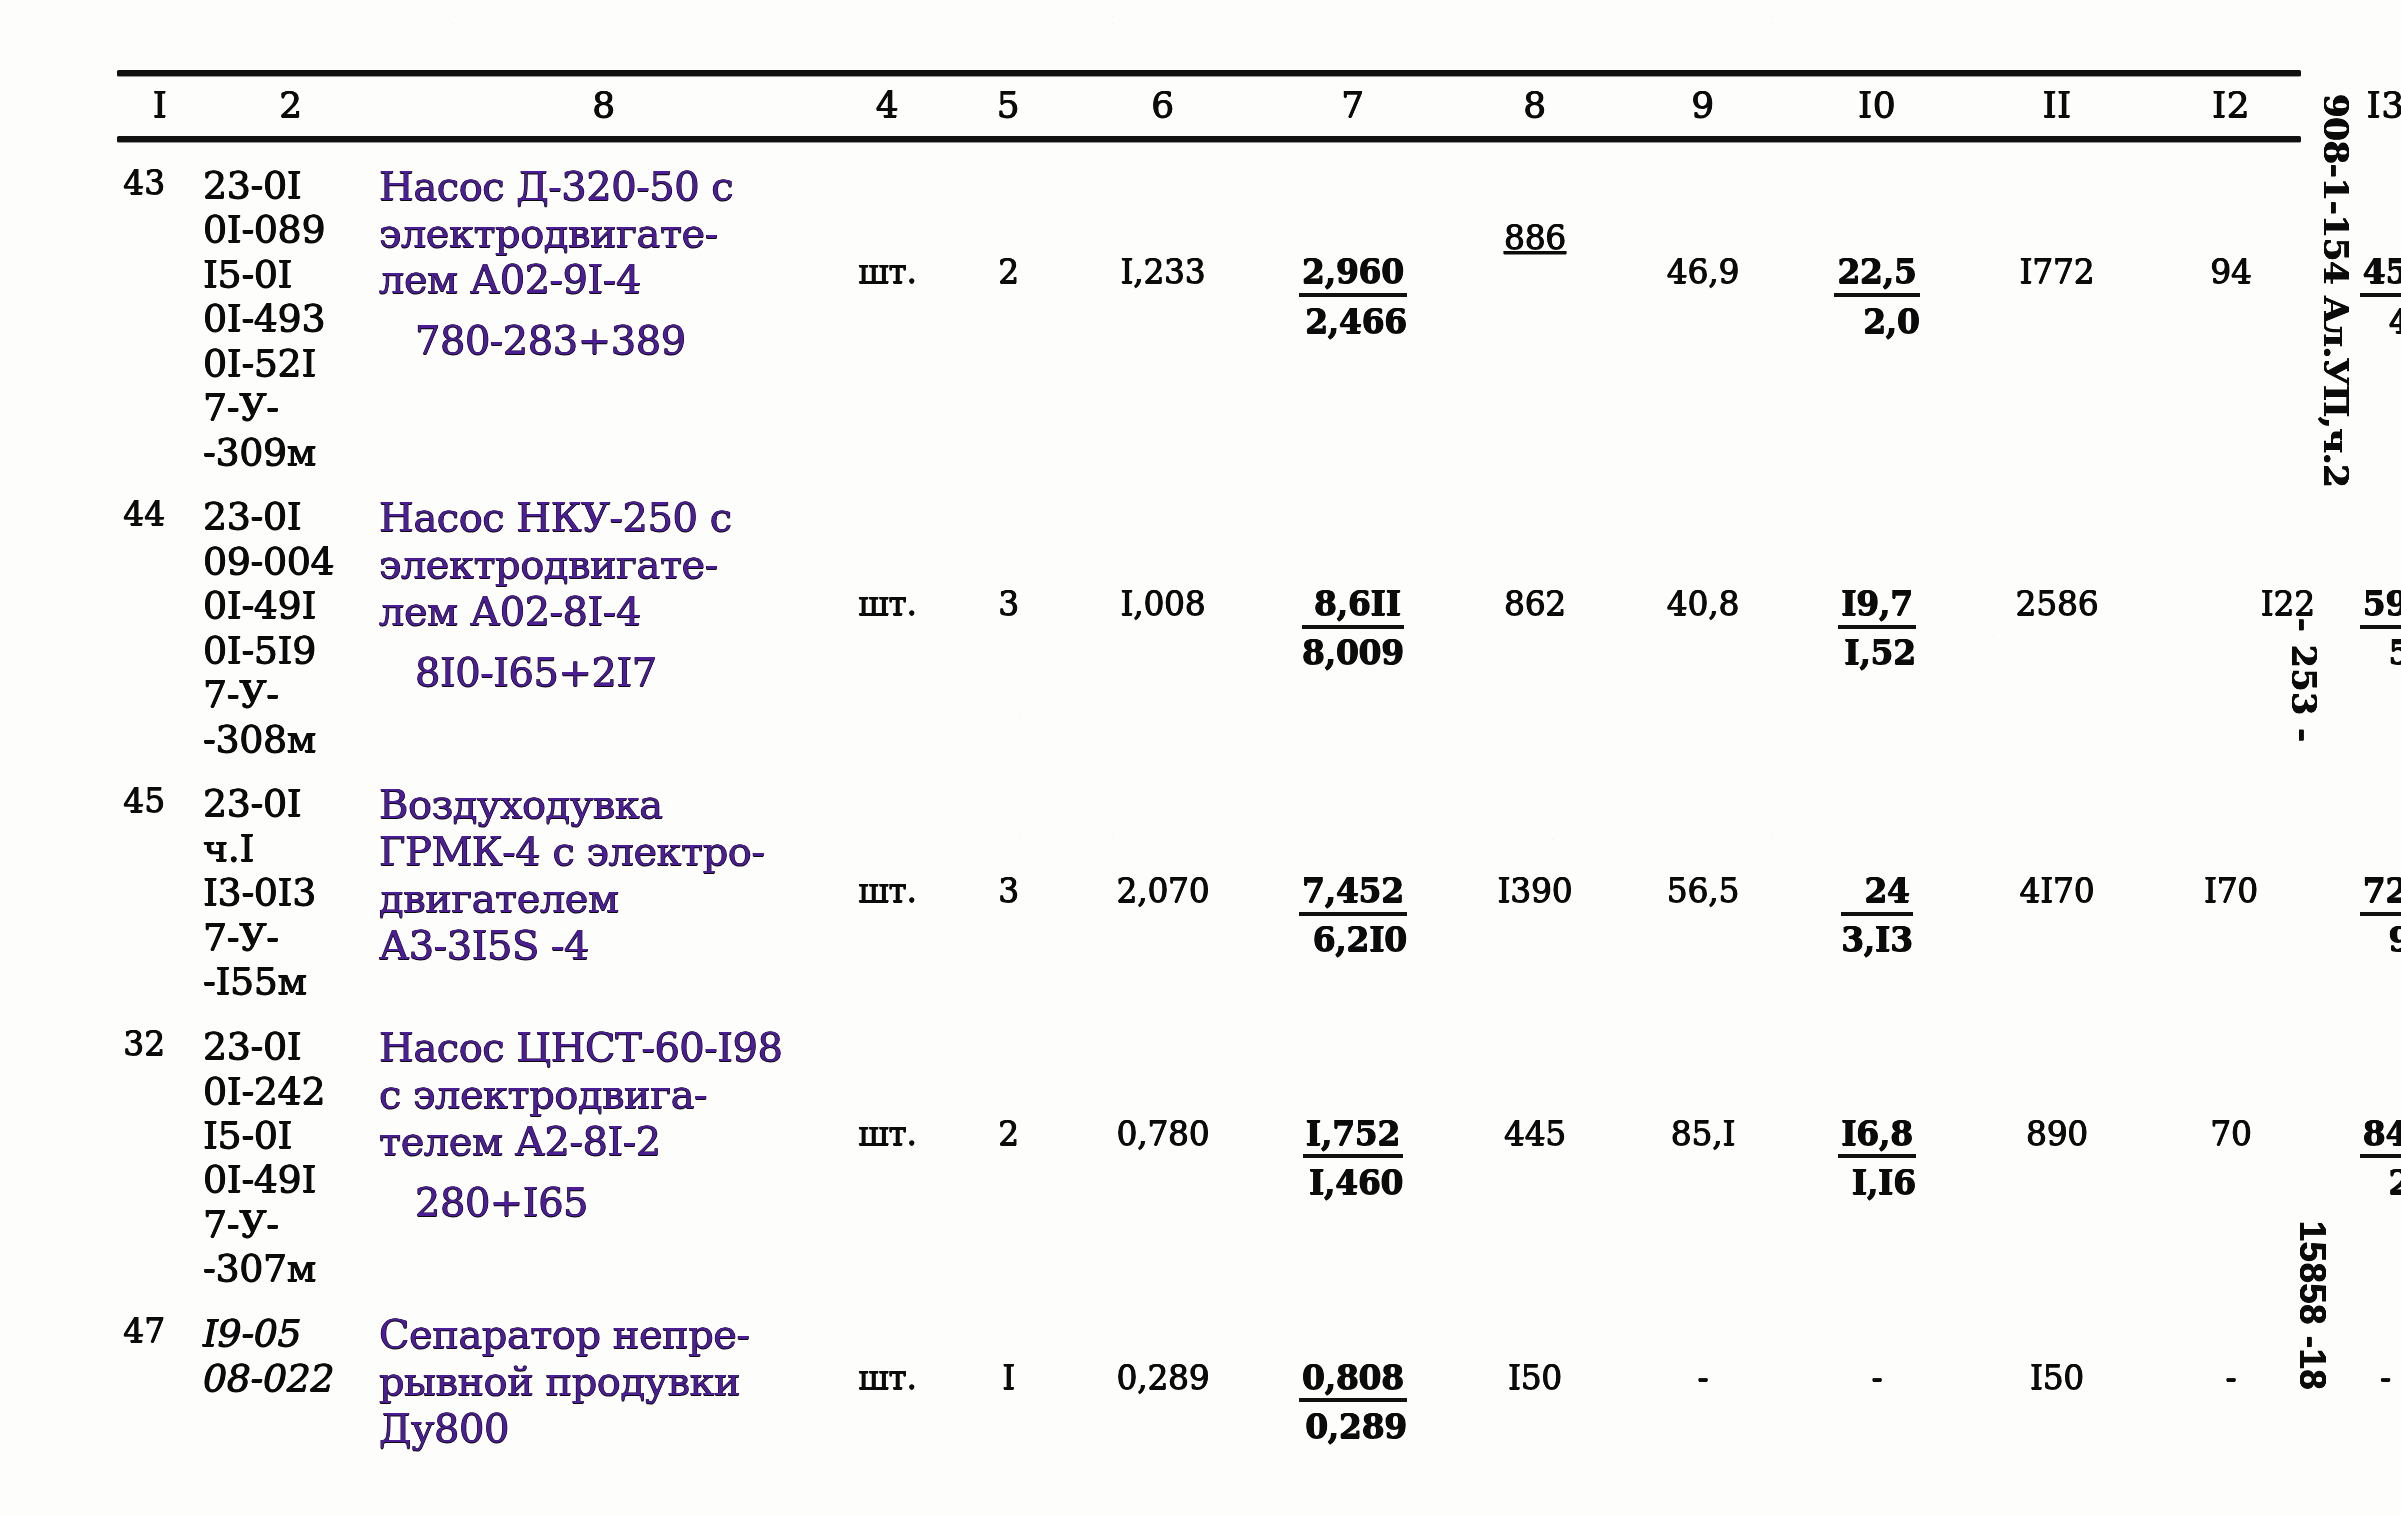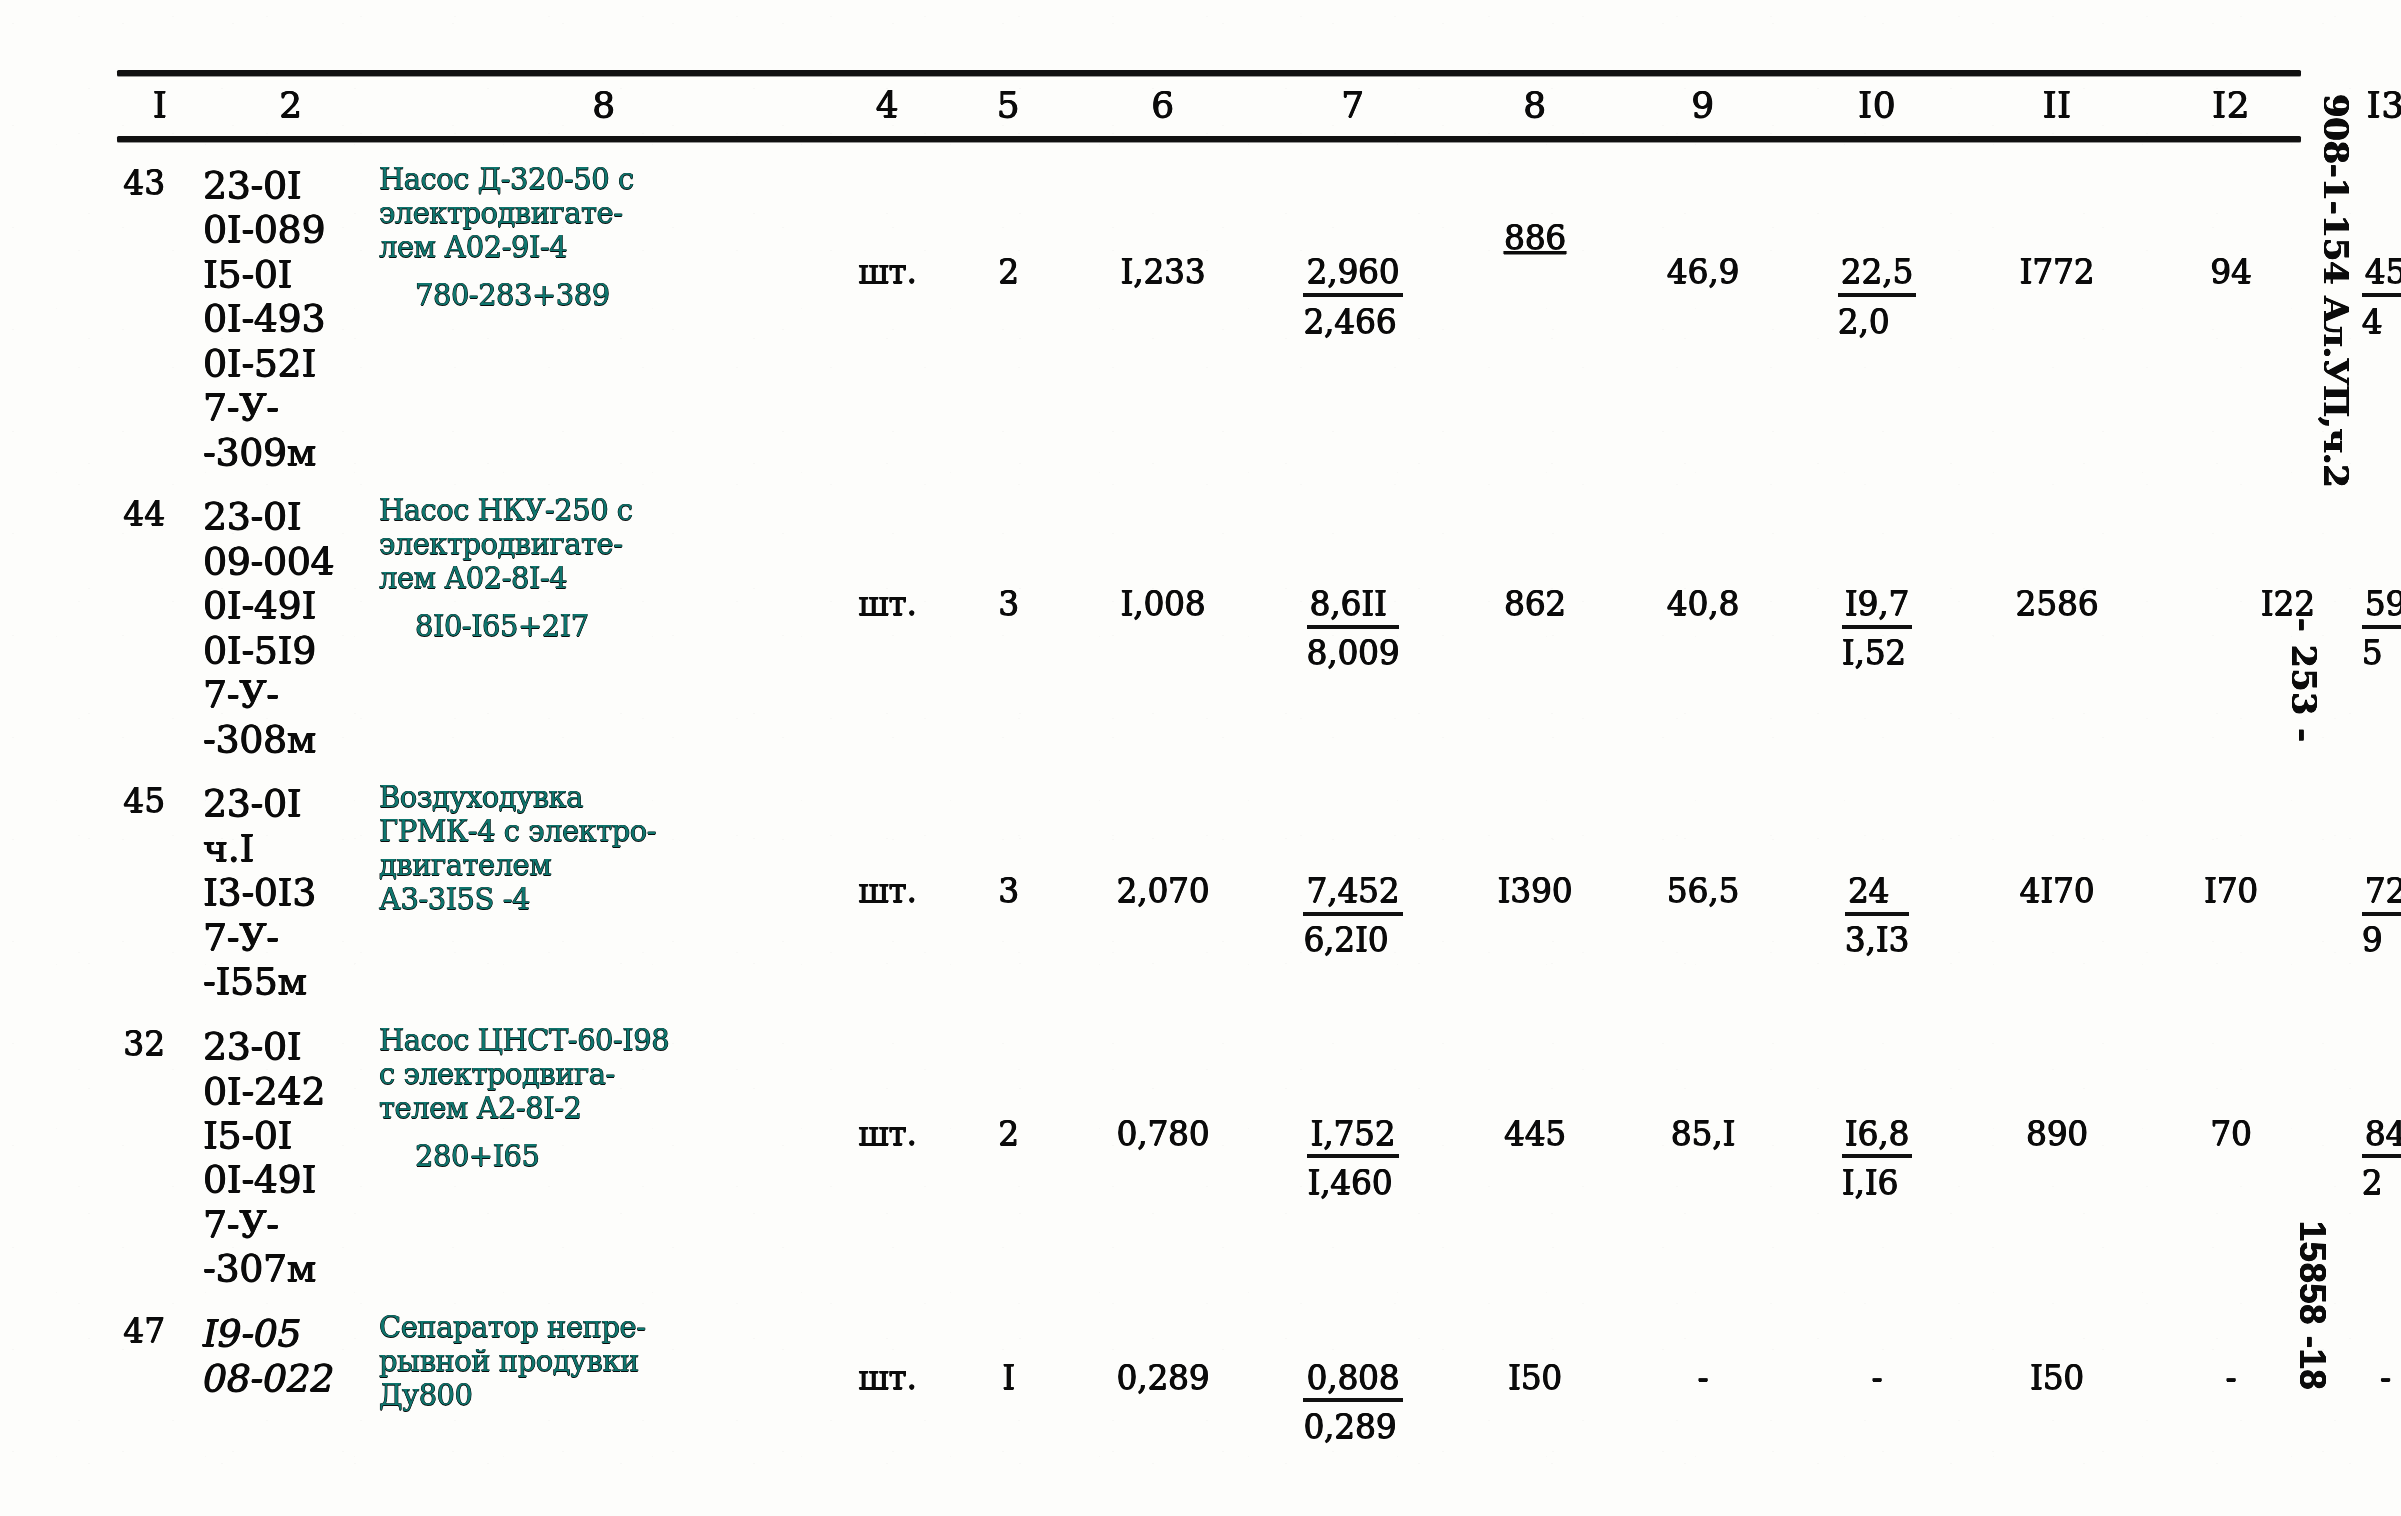--- a/index.html
+++ b/index.html
@@ -105,44 +105,44 @@
     line-height: 1.17;
     font-weight: bold;
     text-align: left;
     color: #0b0b0b;
     letter-spacing: -0.4px;
     text-shadow: 0.5px 0 0 #0b0b0b, -0.5px 0 0 #0b0b0b, 0 0.5px 0 #0b0b0b;
   }
   .codes div { white-space: pre; }
 
   .descr {
-    font-size: 29px;
+    font-size: 40px;
     line-height: 1.17;
     font-weight: bold;
     text-align: left;
-    color: #0f766e;
+    color: #4c1d95;
     letter-spacing: -0.5px;
     text-shadow: 0.5px 0 0 #0b0b0b, -0.5px 0 0 #0b0b0b, 0 0.5px 0 #0b0b0b;
     margin-top: 12px;
   }
   .descr div { white-space: pre; }
   .descr .sub { margin-top: 14px; padding-left: 36px; }
 
   .num {
     font-size: 33px;
     font-weight: bold;
     text-align: center;
     color: #0b0b0b;
     letter-spacing: -0.3px;
     text-shadow: 0.5px 0 0 #0b0b0b, -0.5px 0 0 #0b0b0b, 0 0.5px 0 #0b0b0b;
     white-space: pre;
   }
 
   
-  .frac { display: inline-block; text-align: left; }
+  .frac { display: inline-block; text-align: right; font-weight: bold; }
   .frac .top {
     border-bottom: 4.7px solid #111;
     padding: 0 3.1px 1.6px 3.1px;
     display: block;
   }
   .frac .bot { display: block; padding-top: 4.7px; }
 
   
   .vert {
     position: absolute;

